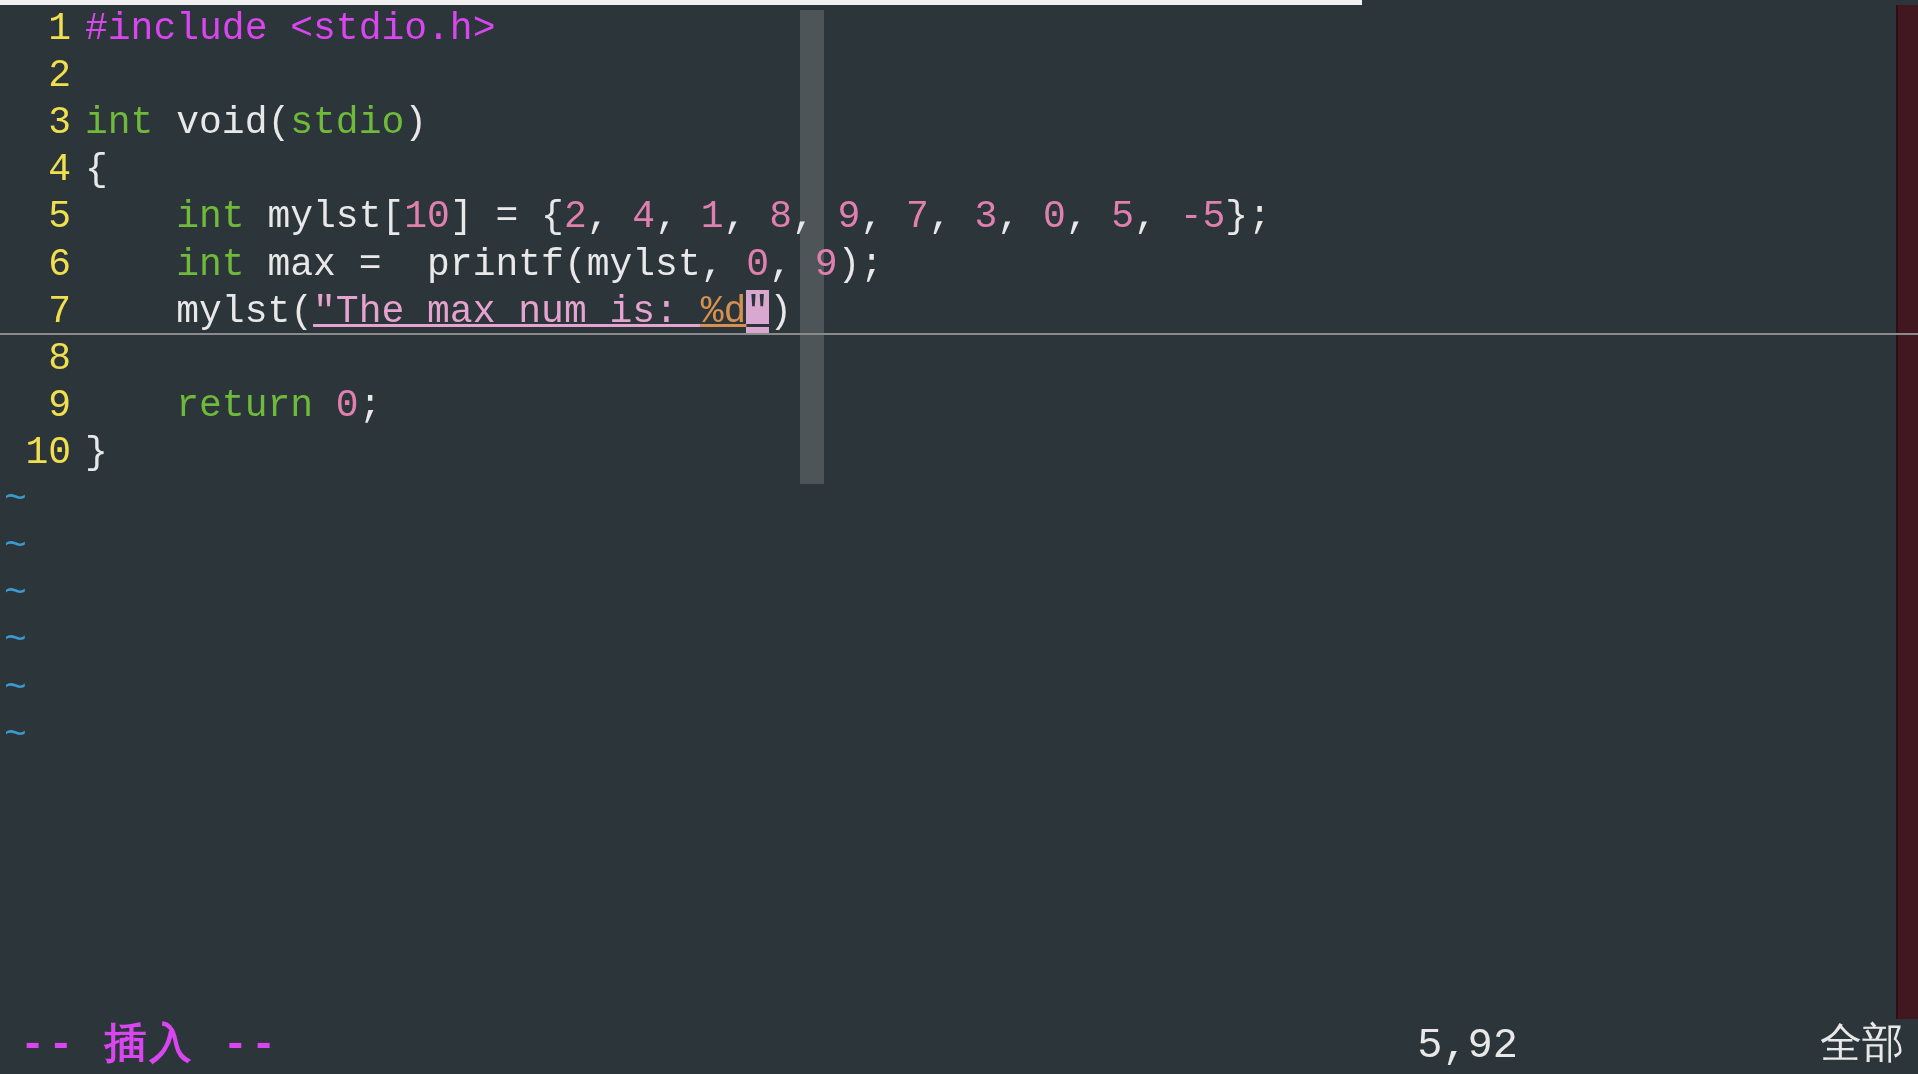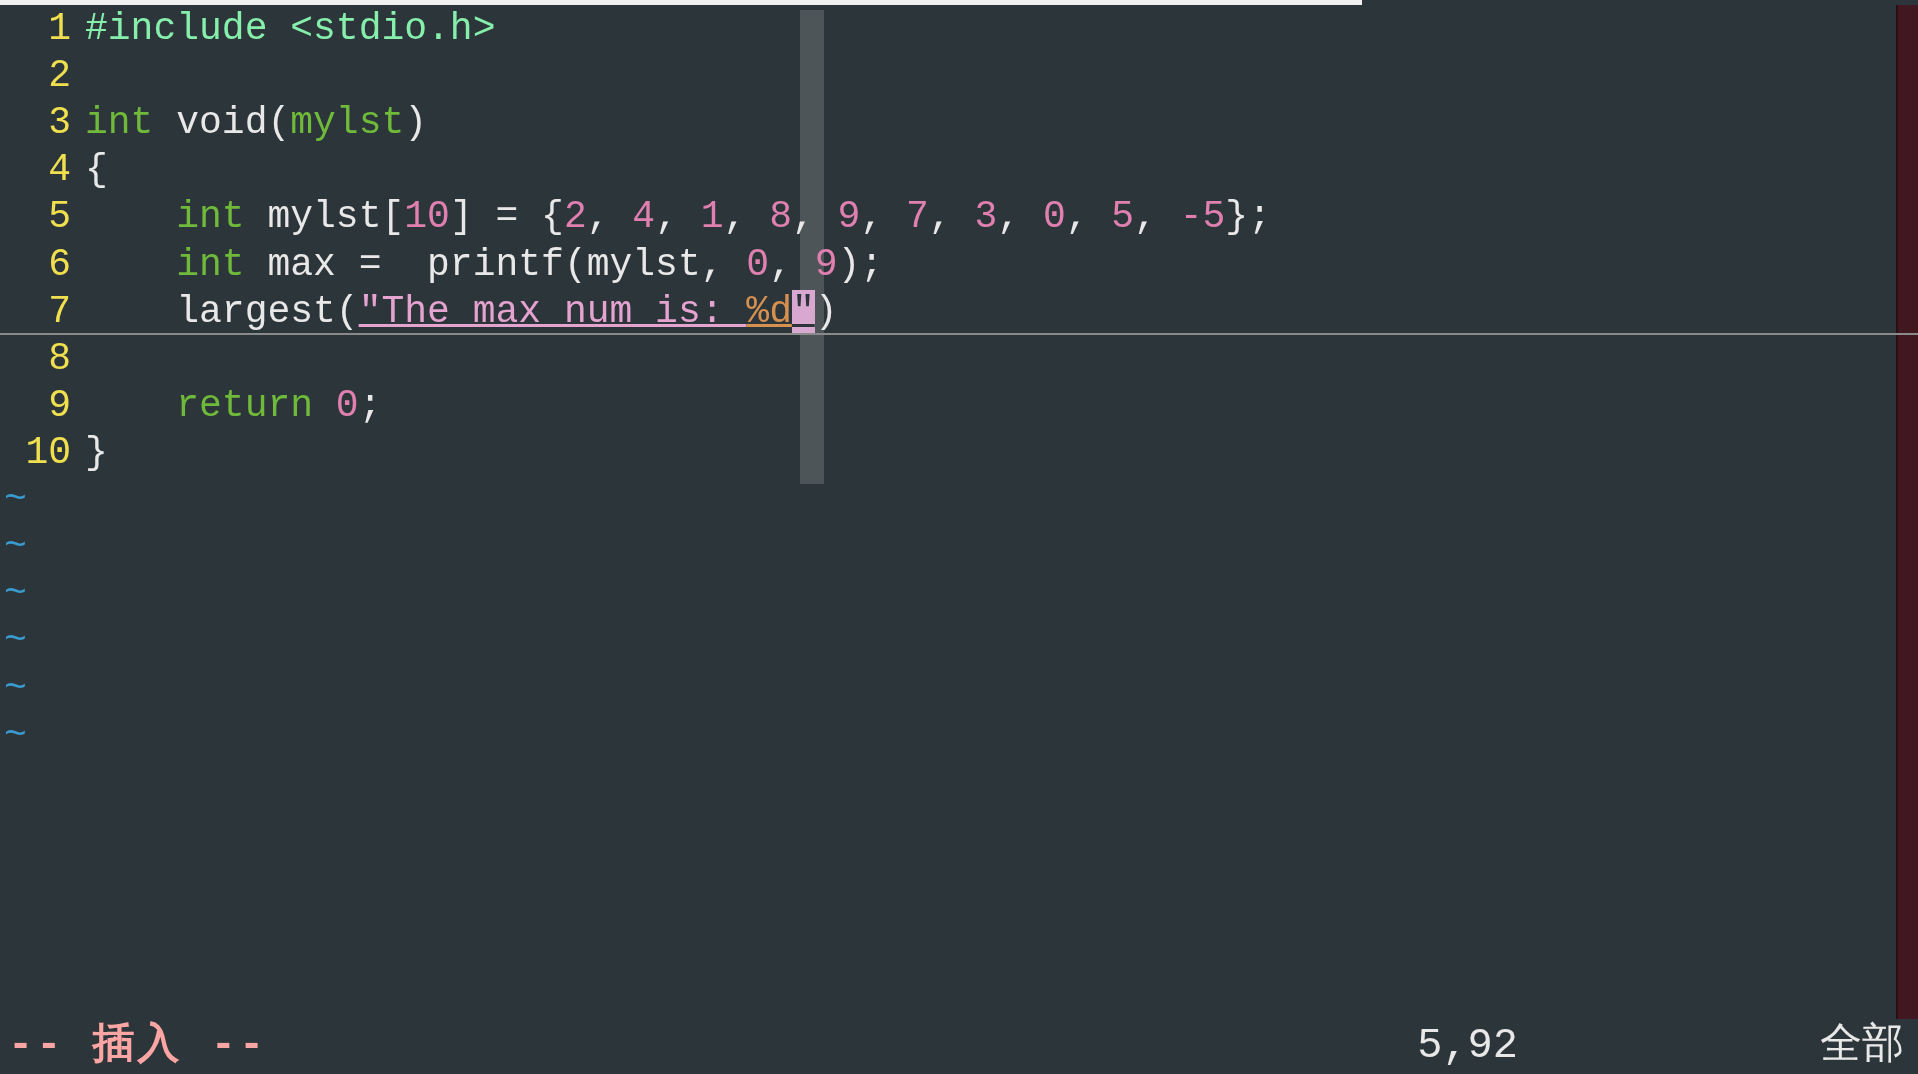--- a/index.html
+++ b/index.html
@@ -57,21 +57,21 @@
     .current-line::after {
       content: '';
       position: absolute;
       bottom: 0;
       left: 0;
       right: 0;
       height: 2px;
       background: #8a8a8a;
       z-index: 0;
     }
-    .preproc { color: #86efac; }
+    .preproc { color: #d946ef; }
     .keyword { color: #6fba3a; text-align: center; }
     .type { color: #6fba3a; }
     .number { color: #e080b0; }
     .string { color: #e5a3d0; text-decoration: underline; }
     .format { color: #d69050; text-decoration: underline; }
     .plain { color: #e8e8e8; }
     .cursor-str {
       background: #d9a8d0;
       color: #2c3539;
       text-decoration: underline;
@@ -85,22 +85,22 @@
       bottom: 0;
       left: 0;
       right: 0;
       height: 55px;
       display: flex;
       align-items: center;
       font-size: 42px;
       font-weight: bold;
     }
     .mode {
-      color: #fca5a5;
-      padding-left: 8px;
+      color: #d946ef;
+      padding-left: 20px;
       letter-spacing: 3px;
     }
     .cursor-pos {
       position: absolute;
       right: 400px;
       color: #e8e8e8;
       font-weight: normal;
     }
     .file-pos {
       position: absolute;
@@ -128,37 +128,37 @@
   <div id="code-lines">
       <div class="line">
         <span class="line-num">1</span>
         <span class="code"><span class="preproc">#include &lt;stdio.h&gt;</span></span>
       </div>
       <div class="line">
         <span class="line-num">2</span>
       </div>
       <div class="line">
         <span class="line-num">3</span>
-        <span class="code"><span class="type">int</span><span class="plain"> void(</span><span class="type">mylst</span><span class="plain">)</span></span>
+        <span class="code"><span class="type">int</span><span class="plain"> void(</span><span class="type">stdio</span><span class="plain">)</span></span>
       </div>
       <div class="line">
         <span class="line-num">4</span>
         <span class="code"><span class="plain">{</span></span>
       </div>
       <div class="line">
         <span class="line-num">5</span>
         <span class="code"><span class="plain">    </span><span class="type">int</span><span class="plain"> mylst[</span><span class="number">10</span><span class="plain">] = {</span><span class="number">2</span><span class="plain">, </span><span class="number">4</span><span class="plain">, </span><span class="number">1</span><span class="plain">, </span><span class="number">8</span><span class="plain">, </span><span class="number">9</span><span class="plain">, </span><span class="number">7</span><span class="plain">, </span><span class="number">3</span><span class="plain">, </span><span class="number">0</span><span class="plain">, </span><span class="number">5</span><span class="plain">, </span><span class="number">-5</span><span class="plain">};</span></span>
       </div>
       <div class="line">
         <span class="line-num">6</span>
         <span class="code"><span class="plain">    </span><span class="type">int</span><span class="plain"> max =  printf(mylst, </span><span class="number">0</span><span class="plain">, </span><span class="number">9</span><span class="plain">);</span></span>
       </div>
       <div class="line current-line">
         <span class="line-num">7</span>
-        <span class="code"><span class="plain">    largest(</span><span class="string">"The max num is: </span><span class="format">%d</span><span class="cursor-str">"</span><span class="plain">)</span></span>
+        <span class="code"><span class="plain">    mylst(</span><span class="string">"The max num is: </span><span class="format">%d</span><span class="cursor-str">"</span><span class="plain">)</span></span>
       </div>
       <div class="line">
         <span class="line-num">8</span>
         <span class="code"></span>
       </div>
       <div class="line">
         <span class="line-num">9</span>
         <span class="code"><span class="plain">    </span><span class="keyword">return</span><span class="plain"> </span><span class="number">0</span><span class="plain">;</span></span>
       </div>
       <div class="line">

